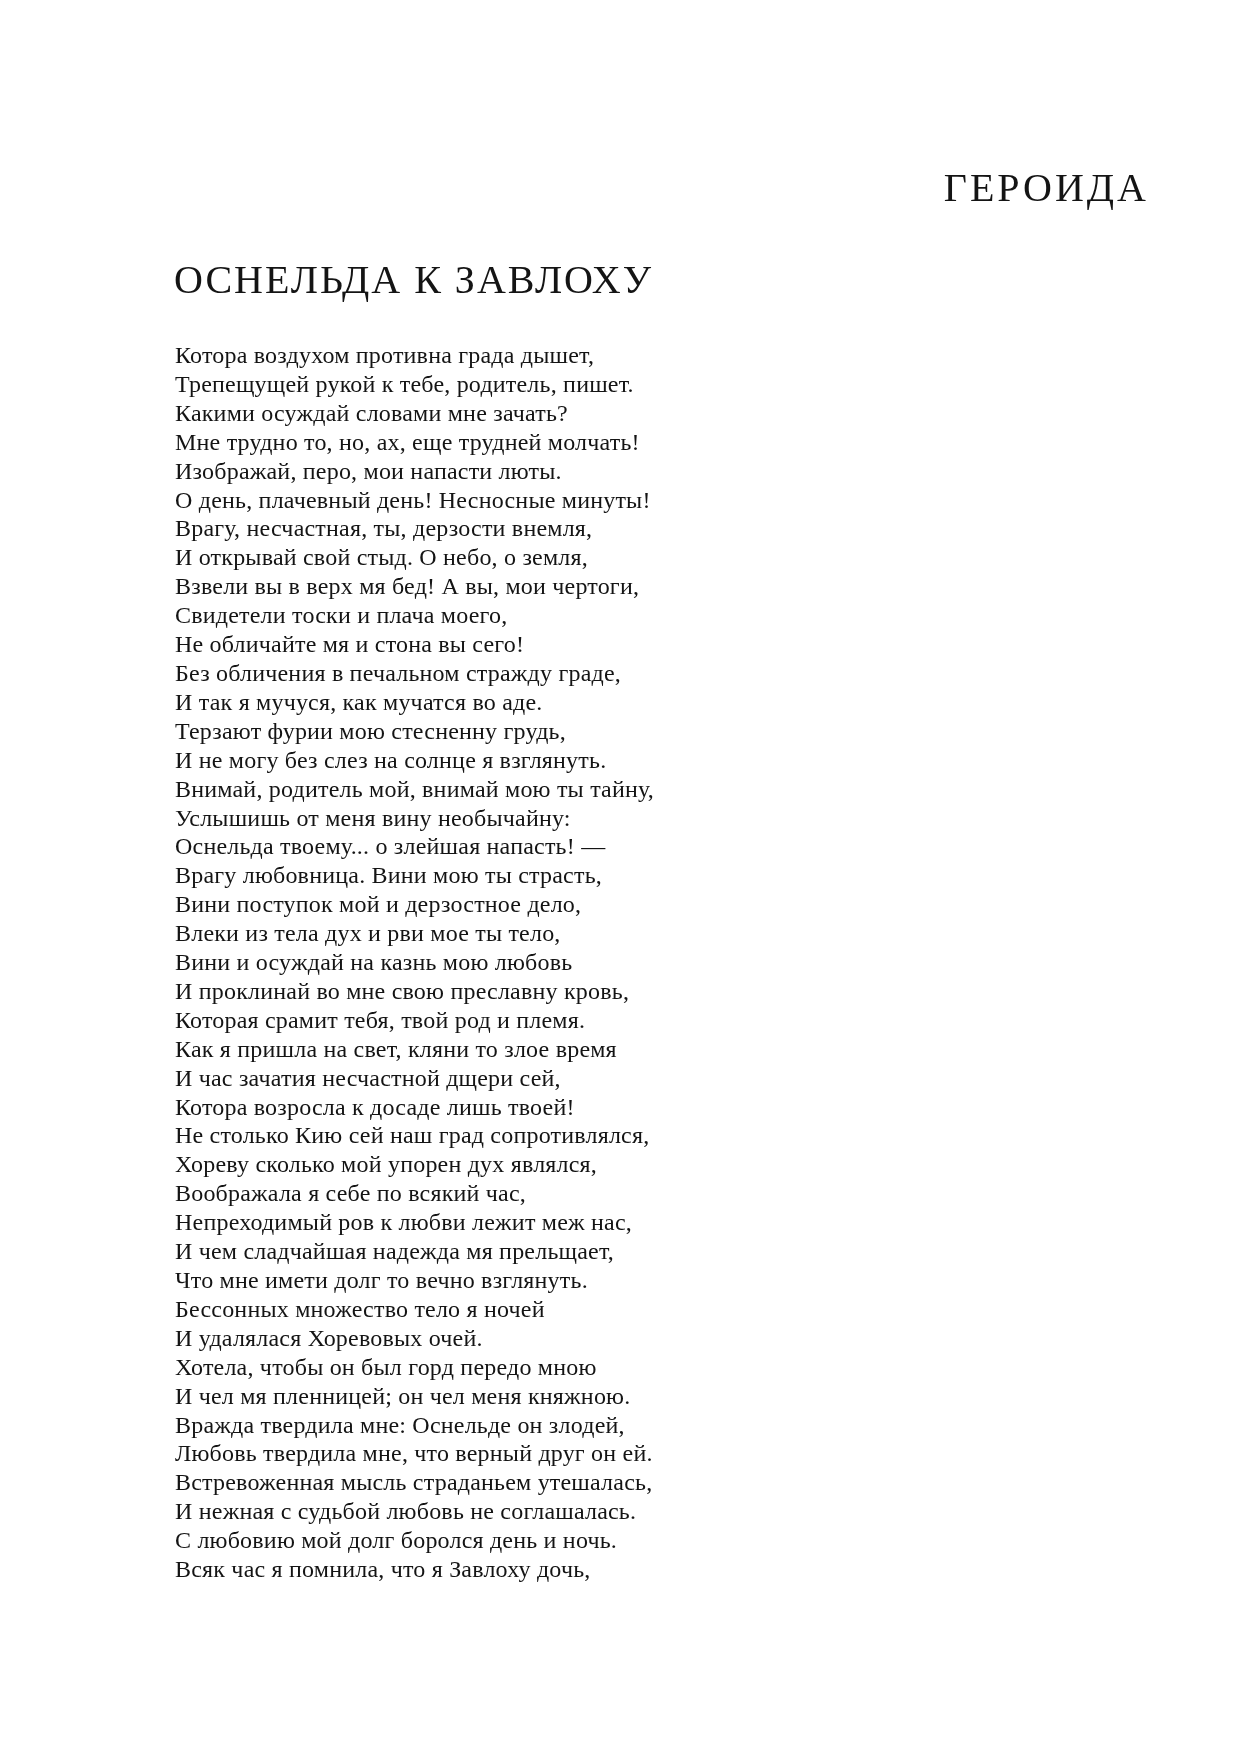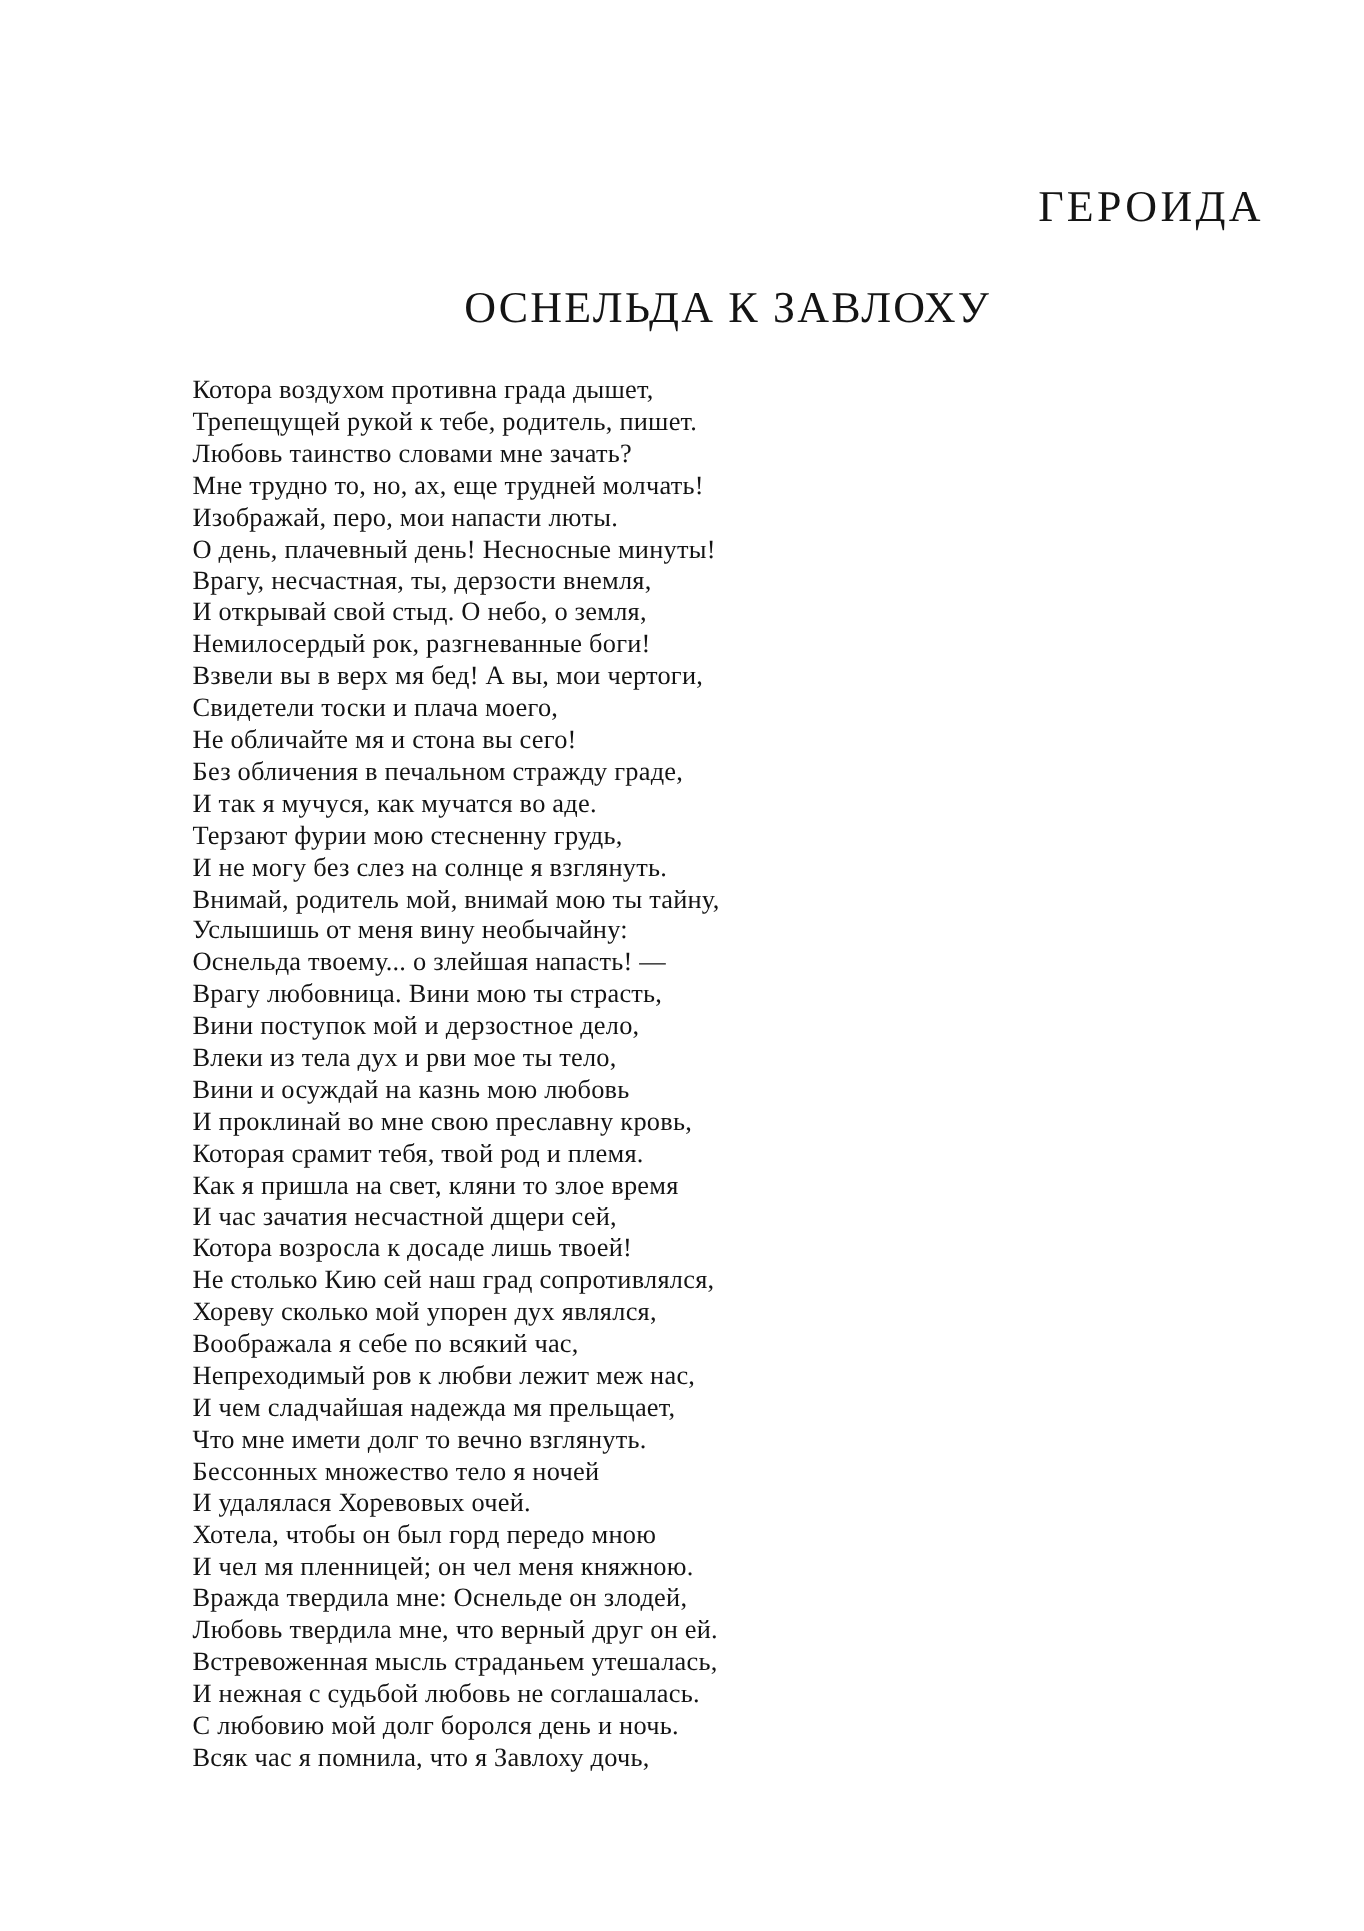--- a/index.html
+++ b/index.html
@@ -26,21 +26,21 @@
     line-height: 44px;
     font-weight: normal;
     letter-spacing: 3px;
     white-space: nowrap;
   }
   .subtitle {
     position: absolute;
     left: 174px;
     top: 258px;
     width: 975px;
-    text-align: center;
+    text-align: left;
     font-size: 40px;
     line-height: 44px;
     font-weight: normal;
     letter-spacing: 2px;
     white-space: nowrap;
   }
   .poem {
     position: absolute;
     left: 175px;
     top: 341px;
@@ -54,27 +54,26 @@
 </style>
 </head>
 <body>
 
 <div class="page">
   <div class="title">ГЕРОИДА</div>
   <div class="subtitle">ОСНЕЛЬДА К ЗАВЛОХУ</div>
   <div class="poem">
       <div class="poem-line">Котора воздухом противна града дышет,</div>
       <div class="poem-line">Трепещущей рукой к тебе, родитель, пишет.</div>
-      <div class="poem-line">Любовь таинство словами мне зачать?</div>
+      <div class="poem-line">Какими осуждай словами мне зачать?</div>
       <div class="poem-line">Мне трудно то, но, ах, еще трудней молчать!</div>
       <div class="poem-line">Изображай, перо, мои напасти люты.</div>
       <div class="poem-line">О день, плачевный день! Несносные минуты!</div>
       <div class="poem-line">Врагу, несчастная, ты, дерзости внемля,</div>
       <div class="poem-line">И открывай свой стыд. О небо, о земля,</div>
-      <div class="poem-line">Немилосердый рок, разгневанные боги!</div>
       <div class="poem-line">Взвели вы в верх мя бед! А вы, мои чертоги,</div>
       <div class="poem-line">Свидетели тоски и плача моего,</div>
       <div class="poem-line">Не обличайте мя и стона вы сего!</div>
       <div class="poem-line">Без обличения в печальном стражду граде,</div>
       <div class="poem-line">И так я мучуся, как мучатся во аде.</div>
       <div class="poem-line">Терзают фурии мою стесненну грудь,</div>
       <div class="poem-line">И не могу без слез на солнце я взглянуть.</div>
       <div class="poem-line">Внимай, родитель мой, внимай мою ты тайну,</div>
       <div class="poem-line">Услышишь от меня вину необычайну:</div>
       <div class="poem-line">Оснельда твоему... о злейшая напасть! —</div>

